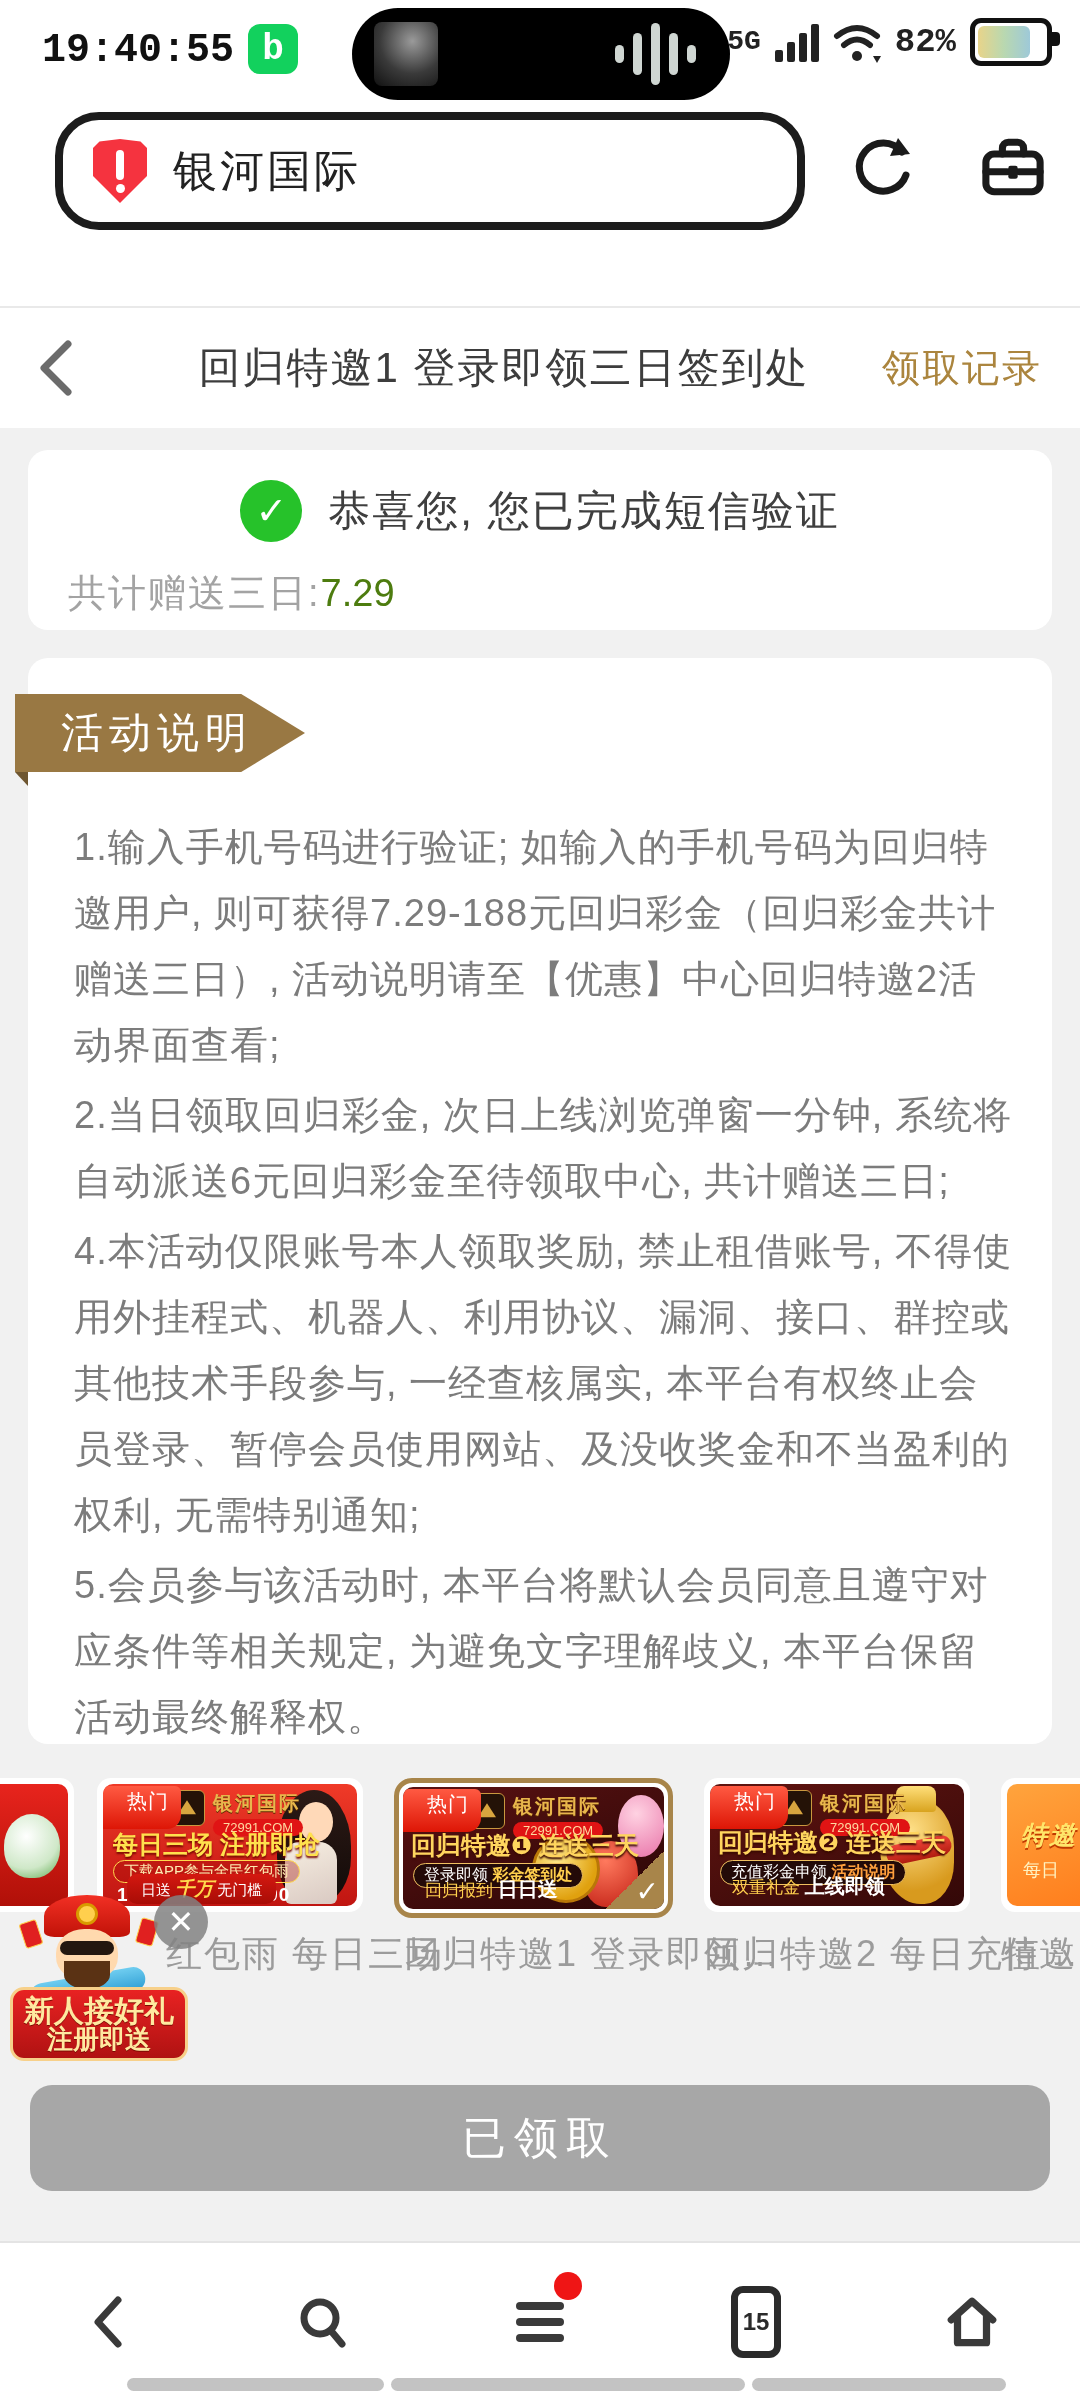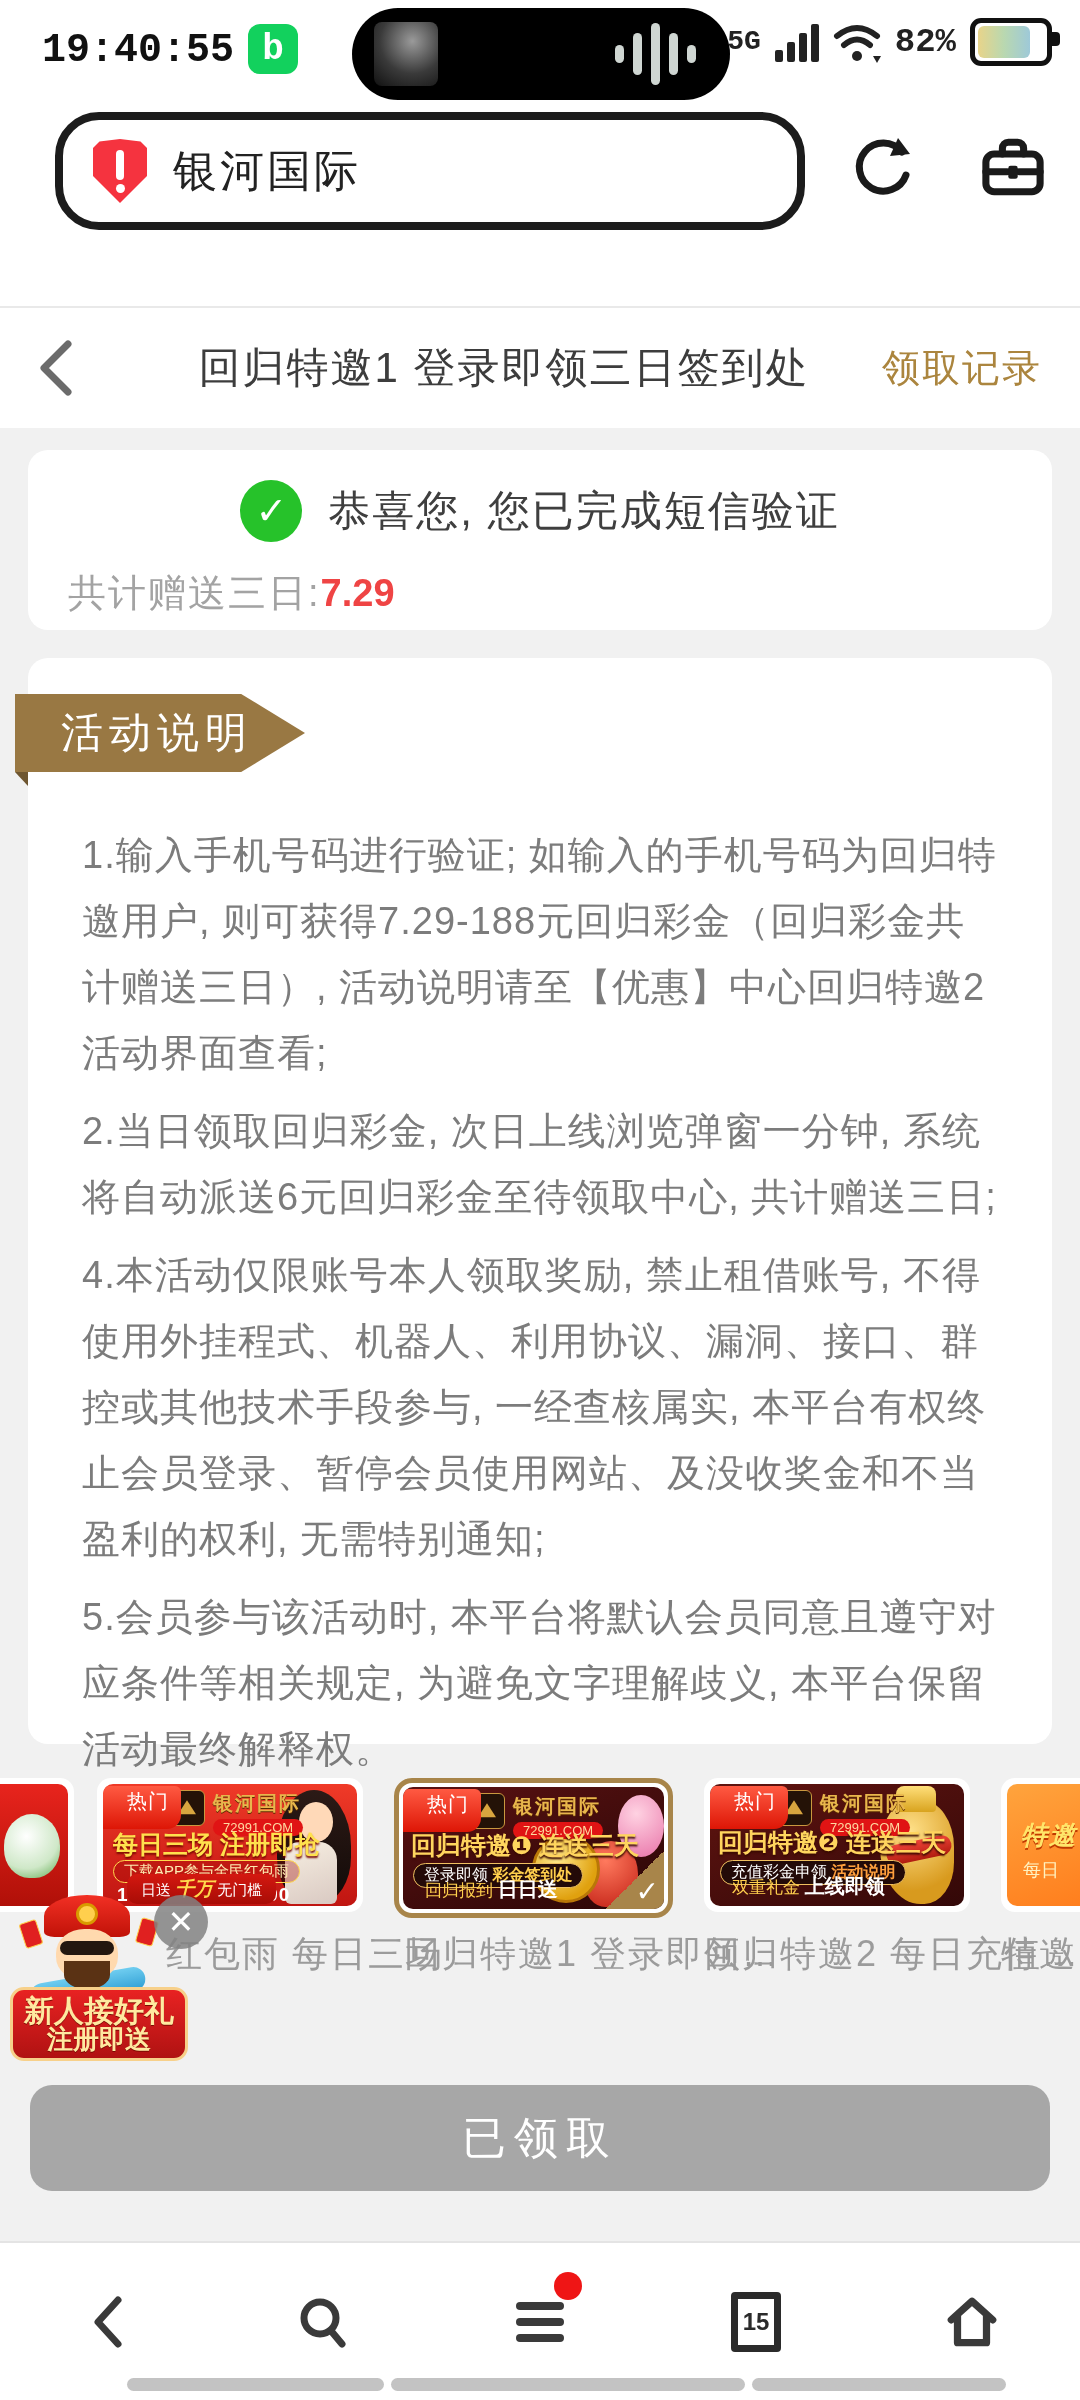--- a/index.html
+++ b/index.html
@@ -52,30 +52,30 @@
   .main{position:absolute;left:0;top:428px;width:1080px;height:1813px;background:#f1f1f1;}
 
   .card{position:absolute;left:28px;width:1024px;background:#fff;border-radius:20px;box-sizing:border-box;}
   .card1{top:22px;height:180px;}
   .verify-row{display:flex;align-items:center;justify-content:center;gap:26px;padding-top:30px;}
   .check-circle{width:62px;height:62px;border-radius:50%;background:#26c22a;color:#fff;
     display:flex;align-items:center;justify-content:center;font-size:38px;font-weight:700;flex:0 0 auto;}
   .verify-msg{font-size:42px;color:#3f3f3f;letter-spacing:2px;}
   .bonus-line{padding:26px 0 0 40px;font-size:38px;}
   .bonus-label{color:#a3a3a3;letter-spacing:2px;}
-  .bonus-value{color:#ef4444;font-weight:700;}
+  .bonus-value{color:#4d7c0f;font-weight:400;}
 
   .card2{top:230px;height:1086px;}
   .ribbon{position:absolute;left:-13px;top:36px;height:78px;width:290px;background:#997843;
     clip-path:polygon(0 0,78% 0,100% 50%,78% 100%,0 100%);
     display:flex;align-items:center;color:#fff;font-size:42px;letter-spacing:6px;padding-left:46px;box-sizing:border-box;}
   .ribbon-fold{position:absolute;left:-13px;top:114px;width:0;height:0;
     border-top:14px solid #6e5630;border-left:13px solid transparent;}
   .rules{padding:152px 36px 0 42px;font-size:38px;line-height:66px;color:#7c7c7c;letter-spacing:1px;}
-  .rules p{margin:12px;}
+  .rules p{margin:4px;}
 
   
   .carousel{position:absolute;left:0;top:1350px;width:1080px;height:240px;}
   .bcard{position:absolute;top:0;background:#fff;border-radius:14px;padding:6px;box-sizing:border-box;height:134px;}
   .bimg{position:relative;width:100%;height:100%;border-radius:10px;overflow:hidden;}
   .blabel{position:absolute;top:152px;font-size:36px;color:#9b9b9b;letter-spacing:2px;white-space:nowrap;}
 
   .hot{position:absolute;left:-2px;top:2px;background:linear-gradient(#ff5a42,#dd1606);color:#fff;font-size:20px;
     padding:2px 12px 14px 26px;border-radius:8px 6px 14px 4px;z-index:3;letter-spacing:1px;}
   .flame{position:absolute;left:6px;top:7px;width:13px;height:13px;background:#fff;
@@ -172,21 +172,21 @@
   
   .claim{position:absolute;left:30px;top:2085px;width:1020px;height:106px;border-radius:22px;background:#a7a7a7;
     color:#fff;font-size:44px;letter-spacing:8px;display:flex;align-items:center;justify-content:center;z-index:5;}
 
   
   .bottomnav{position:absolute;left:0;top:2241px;width:1080px;height:159px;background:#fff;border-top:2px solid #e4e4e4;
     display:flex;align-items:center;justify-content:space-around;box-sizing:border-box;}
   .nav-item{position:relative;width:80px;height:80px;display:flex;align-items:center;justify-content:center;}
   .nav-stroke{stroke:#3a3a3a;fill:none;stroke-linecap:round;stroke-linejoin:round;}
   .reddot{position:absolute;right:-2px;top:-10px;width:28px;height:28px;border-radius:50%;background:#ef1515;}
-  .tabbox{width:50px;height:60px;border:7px solid #2b2b2b;border-radius:4px;display:flex;align-items:center;
+  .tabbox{width:50px;height:72px;border:7px solid #2b2b2b;border-radius:12px;display:flex;align-items:center;
     justify-content:center;font-size:24px;font-weight:700;color:#2b2b2b;box-sizing:border-box;}
   .graybars{position:absolute;top:2378px;left:0;width:1080px;height:14px;}
   .graybars i{position:absolute;top:0;height:13px;border-radius:7px;background:#c3c3c3;}
 
   .watermark{position:absolute;left:462px;top:2288px;z-index:9;white-space:nowrap;color:#ea1c1c;
     font-size:56px;pointer-events:none;}
   .watermark .cjk{font-weight:700;}
   .watermark .lat{font-family:"Liberation Serif","DejaVu Serif",serif;}
 </style>
 </head>

